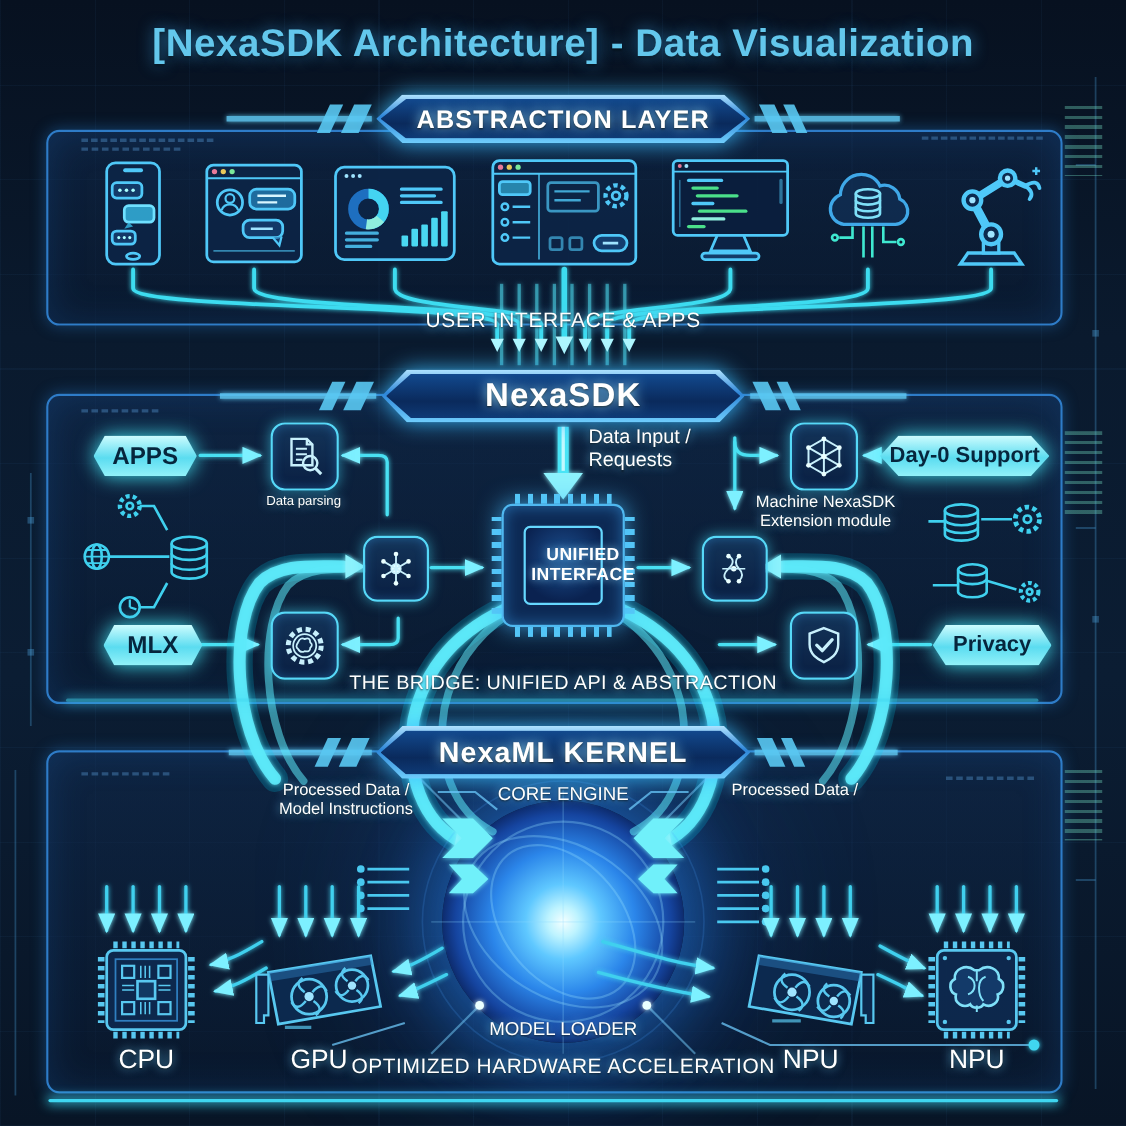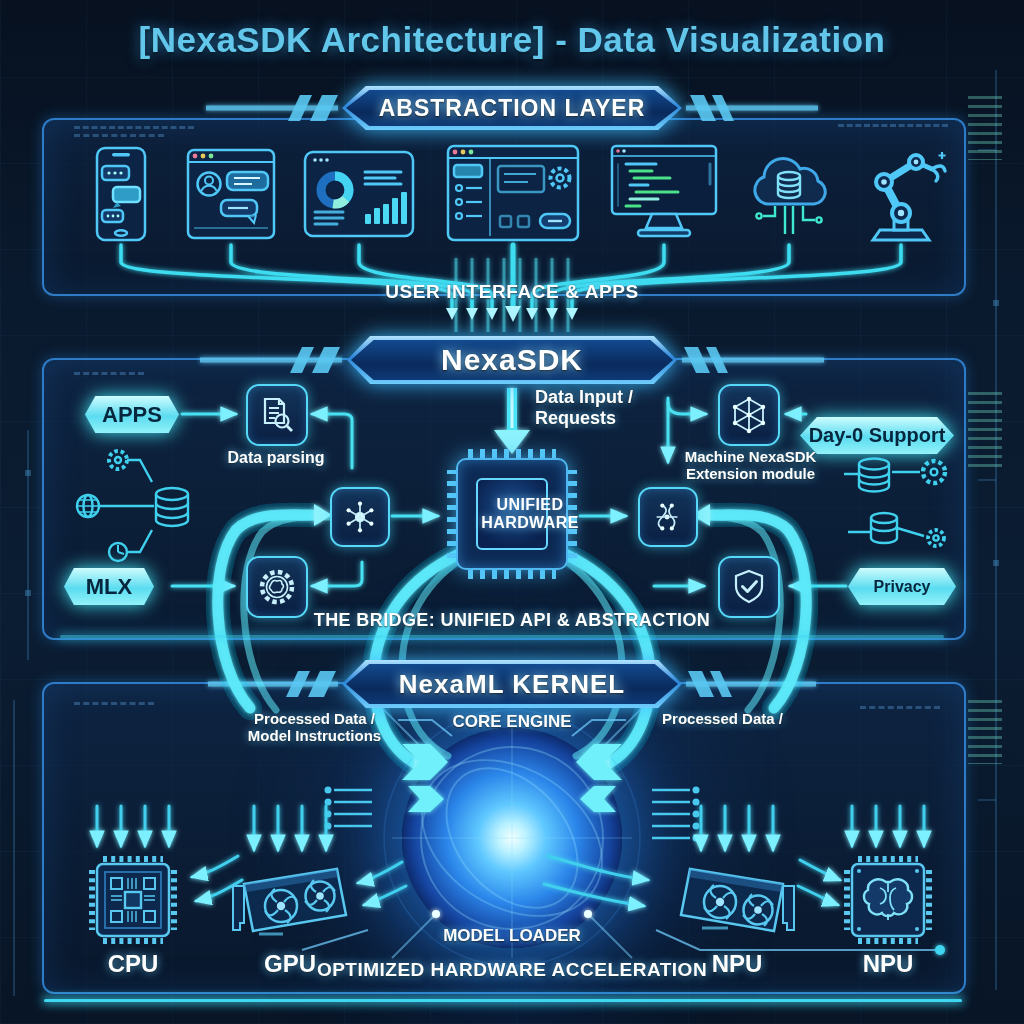--- a/index.html
+++ b/index.html
@@ -6,21 +6,21 @@
   #stage{position:relative;width:1024px;height:1024px;overflow:hidden;
     font-family:"Liberation Sans",sans-serif;
     background:
       repeating-linear-gradient(90deg, rgba(70,140,210,0.055) 0 1px, transparent 1px 86px),
       repeating-linear-gradient(0deg, rgba(70,140,210,0.055) 0 1px, transparent 1px 86px),
       linear-gradient(180deg,#071120 0%,#0a1a2e 30%,#0b1d33 60%,#081526 100%);}
   .abs{position:absolute;}
   .panel{position:absolute;border:2px solid #2e7cc8;border-radius:12px;
     background:linear-gradient(180deg,rgba(17,44,82,.50),rgba(9,25,48,.55));
     box-shadow:0 0 14px rgba(40,130,210,.40), inset 0 0 34px rgba(30,95,170,.28);}
-  .lbl{position:absolute;color:#fff;font-weight:700;text-align:center;line-height:1.15;
+  .lbl{position:absolute;color:#fff;font-weight:400;text-align:center;line-height:1.15;
     text-shadow:0 0 9px rgba(110,210,255,.85),0 1px 2px rgba(0,0,0,.85);}
   .title{position:absolute;top:20px;left:0;width:100%;text-align:center;
     font-size:35px;font-weight:800;color:#63c7ec;letter-spacing:.5px;
     text-shadow:0 0 14px rgba(60,170,240,.65),0 2px 3px rgba(0,0,0,.8);}
   .bnrw{position:absolute;filter:drop-shadow(0 0 10px rgba(60,190,255,.9));}
   .bnr{position:relative;width:100%;height:100%;
     clip-path:polygon(7% 0,93% 0,100% 50%,93% 100%,7% 100%,0 50%);
     background:linear-gradient(180deg,#aee2ff,#2e86d8 45%,#6fcdfc);}
   .bnr-in{position:absolute;inset:4px;display:flex;align-items:center;justify-content:center;
     clip-path:polygon(7% 0,93% 0,100% 50%,93% 100%,7% 100%,0 50%);
@@ -449,40 +449,40 @@
     </svg>
   </div>
 
   <div class="lbl" style="left:0;top:281px;width:1024px;font-size:19px;letter-spacing:.6px">USER INTERFACE &amp; APPS</div>
 
   <div class="lbl" style="left:535px;top:387px;width:170px;font-size:18px;text-align:left">Data Input / Requests</div>
 
   <div class="tagw" style="left:85px;top:396px;width:94px;height:37px">
     <div class="tag" style="font-size:22px">APPS</div>
   </div>
-  <div class="tagw" style="left:800px;top:417px;width:154px;height:37px">
+  <div class="tagw" style="left:800px;top:396px;width:154px;height:37px">
     <div class="tag" style="font-size:20px">Day-0 Support</div>
   </div>
-  <div class="tagw" style="left:64px;top:568px;width:90px;height:37px">
+  <div class="tagw" style="left:94px;top:568px;width:90px;height:37px">
     <div class="tag" style="font-size:22px">MLX</div>
   </div>
   <div class="tagw" style="left:848px;top:568px;width:108px;height:37px">
-    <div class="tag" style="font-size:16px">Privacy</div>
+    <div class="tag" style="font-size:20px">Privacy</div>
   </div>
 
   <div class="mod" style="left:246px;top:384px">
     <svg width="40" height="40" viewBox="0 0 40 40" fill="none" stroke="#c8f0fc" stroke-width="2.2">
       <path d="M8,4 h14 l5,5 v19 h-19 z"></path>
         <path d="M22,4 v5 h5"></path>
       <path d="M12,13 h10 M12,18 h10 M12,23 h6" stroke-width="1.8"></path>
       <circle cx="25" cy="26" r="6.5"></circle>
         <path d="M30,31 l5,5" stroke-width="2.8"></path>
     </svg>
   </div>
-  <div class="lbl" style="left:221px;top:449px;width:110px;font-size:16px">Data parsing</div>
+  <div class="lbl" style="left:221px;top:449px;width:110px;font-size:12px">Data parsing</div>
 
   <div class="mod" style="left:718px;top:384px">
     <svg width="40" height="40" viewBox="0 0 40 40" fill="none" stroke="#c8f0fc" stroke-width="1.8">
       <polygon points="20,4 34,12 34,28 20,36 6,28 6,12"></polygon>
       <path d="M20,4 L20,20 M34,12 L20,20 M34,28 L20,20 M20,36 L20,20 M6,28 L20,20 M6,12 L20,20 M6,12 L34,28 M34,12 L6,28"></path>
       <g fill="#eaffff" stroke="none">
           <circle cx="20" cy="4" r="2.2"></circle>
           <circle cx="34" cy="12" r="2.2"></circle>
           <circle cx="34" cy="28" r="2.2"></circle>
           <circle cx="20" cy="36" r="2.2"></circle>
@@ -540,21 +540,21 @@
   </div>
 
   <div class="chip">
     <div class="pins-h" style="top:-1px"></div>
     <div class="pins-h" style="bottom:-1px"></div>
     <div class="pins-v" style="left:-1px"></div>
     <div class="pins-v" style="right:-1px"></div>
     <div class="chip-body">
       <div class="chip-core">
         <span>UNIFIED</span>
-        <span>HARDWARE</span>
+        <span>INTERFACE</span>
       </div>
     </div>
   </div>
 
   <div class="dev" style="left:68px;top:444px">
     <svg width="132" height="128" viewBox="0 0 132 128" fill="none" stroke="#3fd0ee" stroke-width="2.4">
       <circle cx="50" cy="16" r="9" stroke-dasharray="3.6 2.8" stroke-width="4"></circle>
       <circle cx="50" cy="16" r="3"></circle>
       <circle cx="20" cy="62" r="11"></circle>
         <ellipse cx="20" cy="62" rx="4.5" ry="11"></ellipse>

